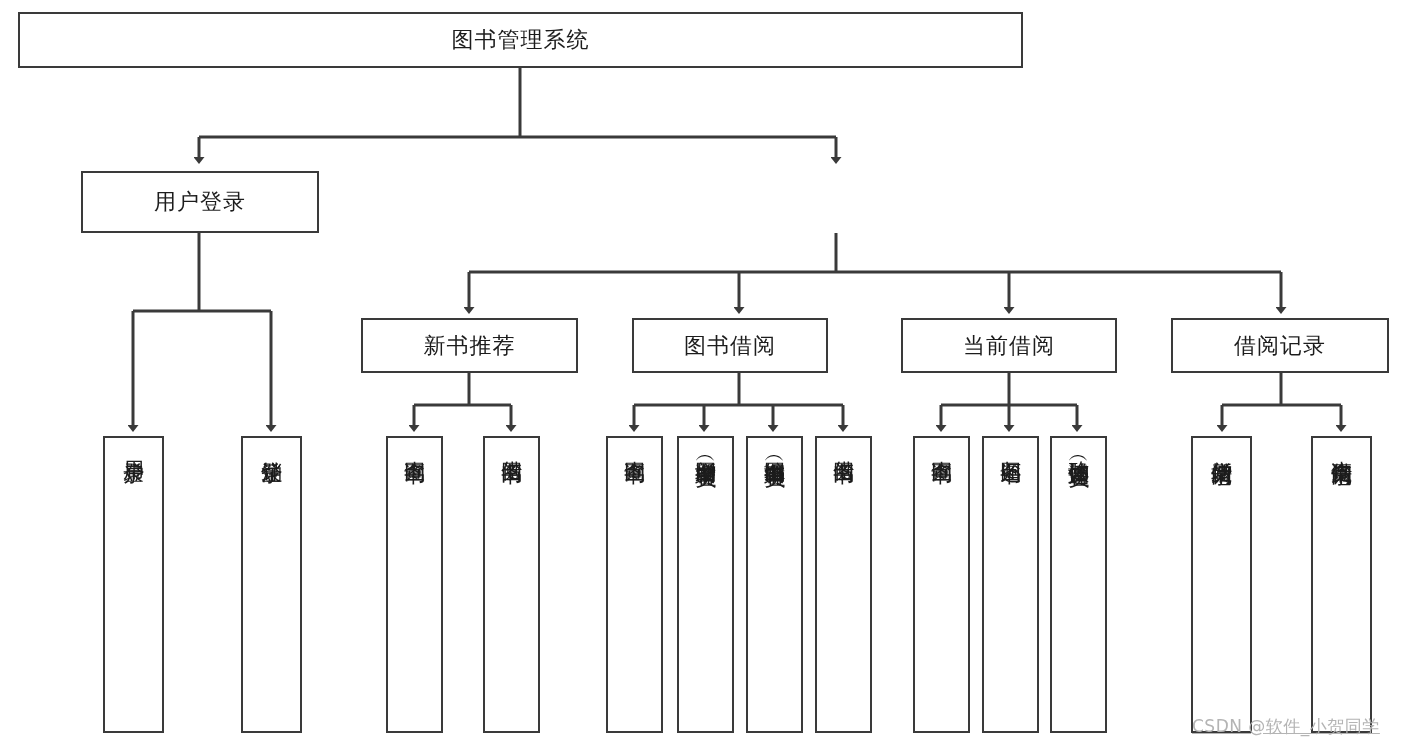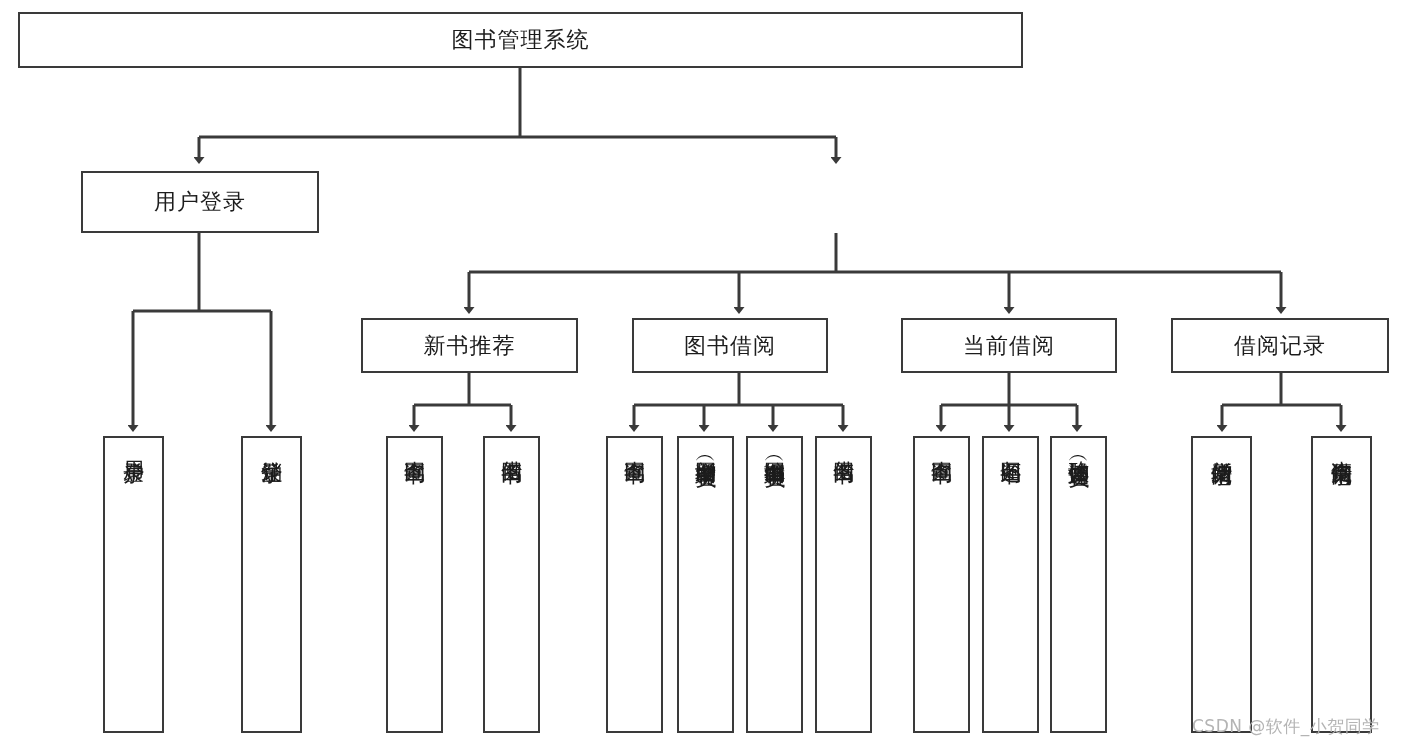--- a/index.html
+++ b/index.html
@@ -174,15 +174,15 @@
     <span class="vtext">确认归还（管理员）</span>
   </div>
 
   <div class="node v" style="left:1191px; top:436px; width:61px; height:297px;">
     <span class="vtext">新增借阅记录</span>
   </div>
   <div class="node v" style="left:1311px; top:436px; width:61px; height:297px;">
     <span class="vtext">查询借阅记录</span>
   </div>
 
-  <div class="watermark" style="left:1192px; top:715px;">CSDN @软件_小贺同学</div>
+  <div class="watermark" style="left:1192px; top:715px;text-decoration:underline;">CSDN @软件_小贺同学</div>
 
 </div>
 
 </body></html>

